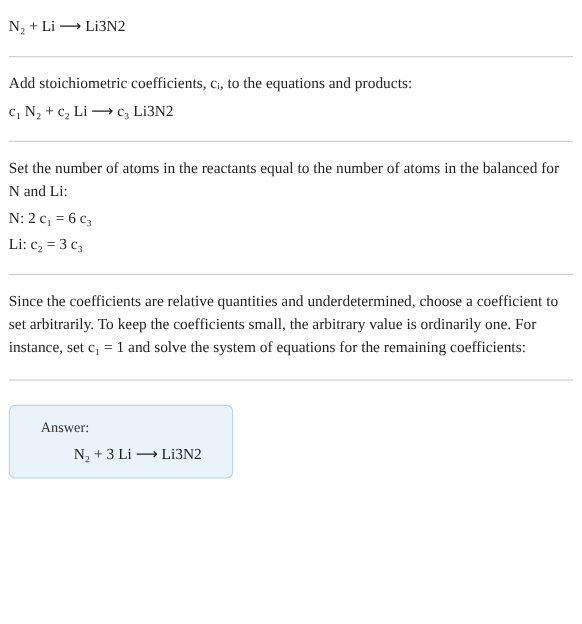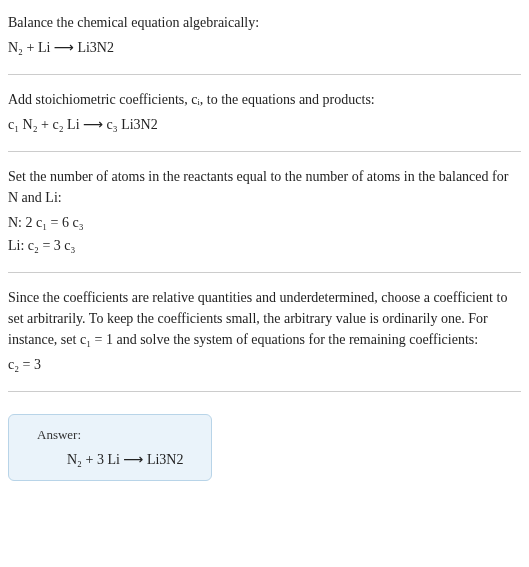--- a/index.html
+++ b/index.html
@@ -46,21 +46,20 @@
       margin: 2px 0;
     }
     .para {
       margin-bottom: 4px;
     }
   </style>
 </head>
 <body>
 
 <div class="section">
-  <div class="para">Balance the chemical equation algebraically:</div>
   <div class="eq-line">N₂ + Li ⟶ Li3N2</div>
 </div>
 
 <hr>
 
 <div class="section">
   <div class="para">Add stoichiometric coefficients, cᵢ, to the equations and products:</div>
   <div class="eq-line">c₁ N₂ + c₂ Li ⟶ c₃ Li3N2</div>
 </div>
 
@@ -69,21 +68,20 @@
 <div class="section">
   <div class="para">Set the number of atoms in the reactants equal to the number of atoms in the balanced for N and Li:</div>
   <div class="eq-line">N:   2 c₁ = 6 c₃</div>
   <div class="eq-line">Li:   c₂ = 3 c₃</div>
 </div>
 
 <hr>
 
 <div class="section">
   <div class="para">Since the coefficients are relative quantities and underdetermined, choose a coefficient to set arbitrarily. To keep the coefficients small, the arbitrary value is ordinarily one. For instance, set c₁ = 1 and solve the system of equations for the remaining coefficients:</div>
-  <div class="eq-line">c₂ = 3</div>
 </div>
 
 <hr>
 
 <div class="section">
   <div class="answer-box">
     <div class="answer-label">Answer:</div>
     <div class="answer-eq">N₂ + 3 Li ⟶ Li3N2</div>
   </div>
 </div>

